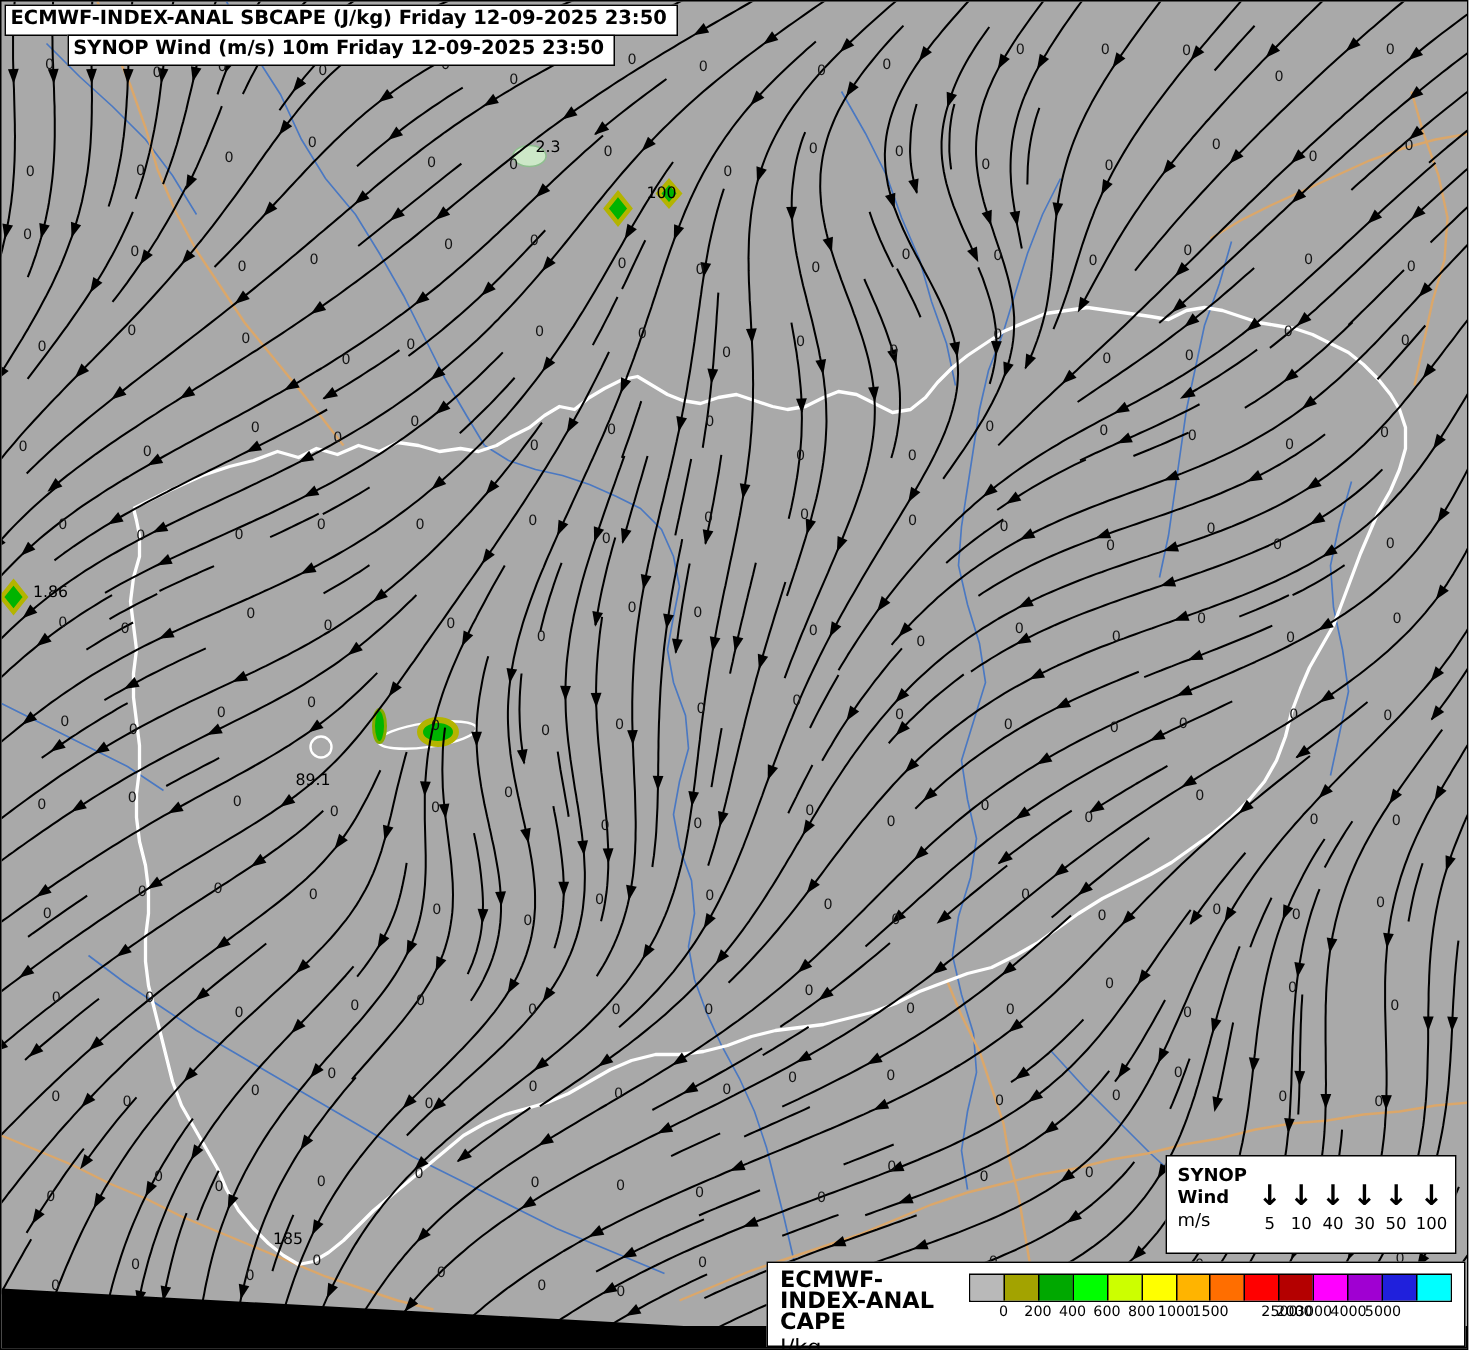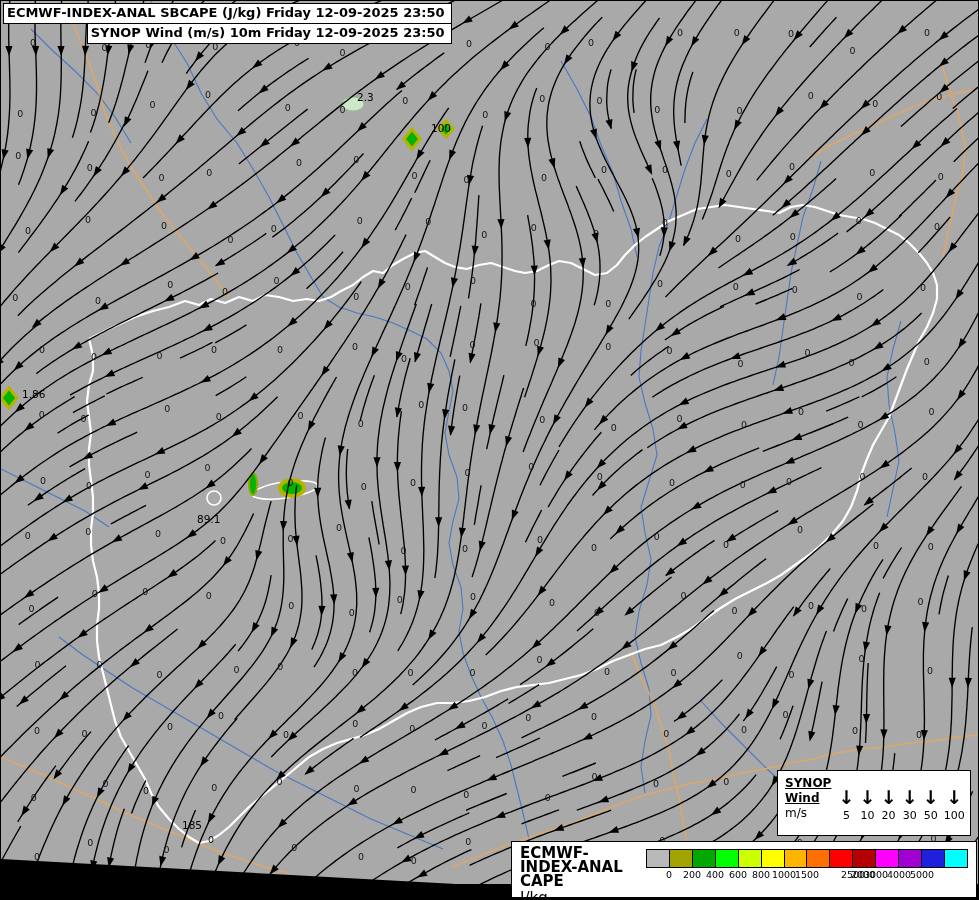--- a/index.html
+++ b/index.html
@@ -4,33 +4,33 @@
 <style>
   html,body{margin:0;padding:0;background:#ffffff;}
   #app{
     position:relative;width:979px;height:900px;overflow:hidden;
     background:#a9a9a9;border:1px solid #000;box-sizing:border-box;
     font-family:"DejaVu Sans","Liberation Sans",sans-serif;color:#000;
   }
   #map-svg{position:absolute;left:0;top:0;}
 
   
-  .title-stack{position:absolute;left:2px;top:2px;z-index:5;display:flex;flex-direction:column;align-items:flex-end;}
+  .title-stack{position:absolute;left:2px;top:2px;z-index:5;display:flex;flex-direction:column;align-items:center;}
   .title-box{
     background:#fff;border:1px solid #000;margin-bottom:-1px;
     padding:1px 6px 2px 3px;font-size:13px;font-weight:bold;line-height:16px;white-space:nowrap;
   }
 
   
   .wind-legend{
     position:absolute;left:776px;top:769px;width:194px;height:66px;z-index:5;
     background:#fff;border:1.5px solid #000;box-sizing:border-box;display:flex;
   }
   .wind-titles{padding:5px 2px 0 7px;font-size:12px;line-height:15px;}
-  .wl-t{font-weight:bold;text-decoration:underline;}
+  .wl-t{font-weight:bold;}
   .wl-u{font-weight:normal;}
   .wind-cols{flex:1;display:flex;justify-content:space-evenly;align-items:center;padding-top:2px;}
   .wind-col{display:flex;flex-direction:column;align-items:center;}
   .wind-arrow{font-size:19px;line-height:20px;font-weight:bold;}
   .wind-speed{font-size:11px;line-height:12px;margin-top:3px;}
 
   
   .cape-legend{
     position:absolute;left:510px;top:840px;width:466px;height:57px;z-index:6;
     background:#fff;border:1.5px solid #000;box-sizing:border-box;display:flex;
@@ -840,21 +840,21 @@
         <div class="wind-col">
           <span class="wind-arrow">↓</span>
           <span class="wind-speed">5</span>
         </div>
         <div class="wind-col">
           <span class="wind-arrow">↓</span>
           <span class="wind-speed">10</span>
         </div>
         <div class="wind-col">
           <span class="wind-arrow">↓</span>
-          <span class="wind-speed">20</span>
+          <span class="wind-speed">40</span>
         </div>
         <div class="wind-col">
           <span class="wind-arrow">↓</span>
           <span class="wind-speed">30</span>
         </div>
         <div class="wind-col">
           <span class="wind-arrow">↓</span>
           <span class="wind-speed">50</span>
         </div>
         <div class="wind-col">

